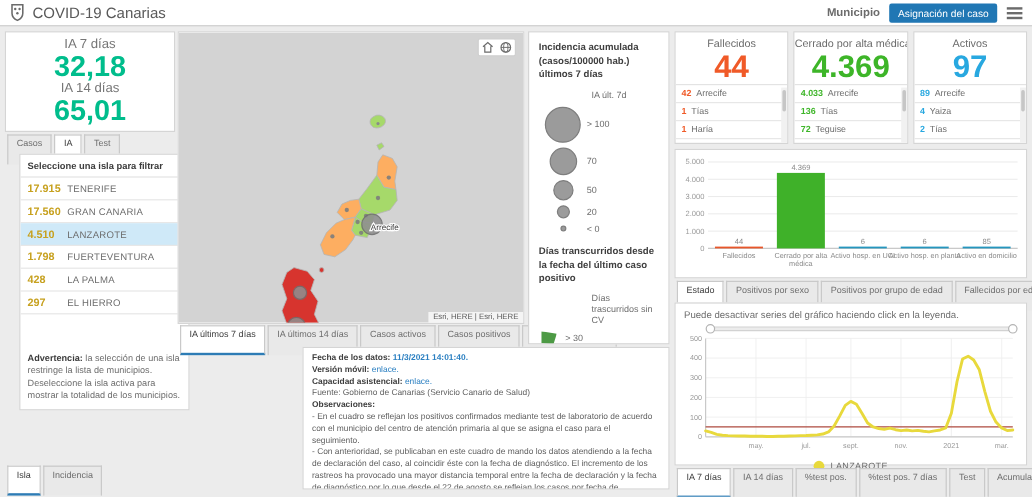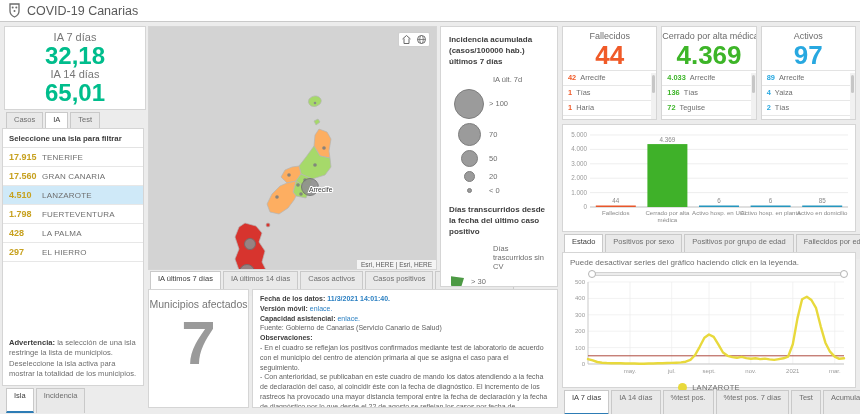--- a/index.html
+++ b/index.html
@@ -22,21 +22,21 @@
   .ia-card { left:4px; top:26px; width:142px; height:84px; text-align:center; padding-top:4px; }
   .ia-label { font-size:11px; color:#767676; }
   .ia-value { font-size:24px; font-weight:bold; color:#00bd8c; line-height:1.05; }
 
   .tabs { position:absolute; display:flex; gap:2px; }
   .tab { font-size:7.5px; color:#6e6e6e; background:#e9e9e9; border:1px solid #c9c9c9; border-bottom:none; padding:2px 7px 13px; cursor:pointer; white-space:nowrap; }
   .tab.active { background:#fff; color:#3c3c3c; border-bottom:2px solid #2d7cb5; padding-bottom:1px; }
   .left-tabs { left:6px; top:112px; }
   .left-bottom-tabs { left:6px; top:388px; }
 
-  .island-card { left:2px; top:128px; width:142px; height:258px; overflow:hidden; }
+  .island-card { left:16px; top:128px; width:142px; height:214px; overflow:hidden; }
   .island-head { font-size:7.8px; font-weight:bold; color:#3c3c3c; padding:5px 6px 4px; border-bottom:1px solid #e3e3e3; }
   .island-row { display:flex; align-items:center; gap:5px; font-size:8px; padding:4px 6px; border-bottom:1px solid #e7e7e7; cursor:pointer; }
   .island-row.sel { background:#cfe9f8; }
   .island-num { color:#c7a11f; font-weight:bold; font-size:9px; min-width:28px; }
   .island-name { color:#6e6e6e; letter-spacing:.2px;text-align:right; }
   .warning { position:absolute; left:0; bottom:0; width:100%; font-size:7.6px; color:#6e6e6e; padding:4px 6px 6px; line-height:1.35; }
   .warning b { color:#3c3c3c; }
 
   
   .map-card { left:148px; top:26px; width:289px; height:244px; overflow:hidden; padding:0; }
@@ -99,20 +99,29 @@
 <div class="app">
 
   <div class="hdr">
     <svg width="13" height="15" viewBox="0 0 13 15">
       <path d="M2 1 h9 v7 q0 4 -4.5 6 Q2 12 2 8 Z" fill="none" stroke="#6b6b6b" stroke-width="1.3"></path>
       <circle cx="4.7" cy="4.5" r="1" fill="#6b6b6b"></circle>
         <circle cx="8.3" cy="4.5" r="1" fill="#6b6b6b"></circle>
       <circle cx="6.5" cy="8" r="1" fill="#6b6b6b"></circle>
     </svg>
     <span class="hdr-title">COVID-19 Canarias</span>
+    <div class="hdr-right">
+      <span class="muni-label">Municipio</span>
+      <button class="assign-btn">Asignación del caso</button>
+      <div class="burger">
+          <span></span>
+          <span></span>
+          <span></span>
+        </div>
+    </div>
   </div>
 
   <div class="card ia-card">
     <div class="ia-label">IA 7 días</div>
     <div class="ia-value">32,18</div>
     <div class="ia-label">IA 14 días</div>
     <div class="ia-value">65,01</div>
   </div>
 
   <div class="tabs left-tabs" id="left-tabs">
@@ -201,24 +210,20 @@
   </div>
 
   <div class="tabs map-tabs" id="map-tabs">
       <div class="tab active">IA últimos 7 días</div>
       <div class="tab">IA últimos 14 días</div>
       <div class="tab">Casos activos</div>
       <div class="tab">Casos positivos</div>
       <div class="tab">% casos/población</div>
     </div>
 
-  <div class="card muni-card">
-    <div class="muni-label2">Municipios afectados</div>
-    <div class="muni-value">7</div>
-  </div>
 
   <div class="card info-card">
     <div><span class="lbl">Fecha de los datos:</span>
       <span class="blue">11/3/2021 14:01:40.</span></div>
     <div><span class="lbl">Versión móvil:</span>
       <a>enlace.</a></div>
     <div><span class="lbl">Capacidad asistencial:</span>
       <a>enlace.</a></div>
     <div>Fuente: Gobierno de Canarias (Servicio Canario de Salud)</div>
     <div class="lbl">Observaciones:</div>

